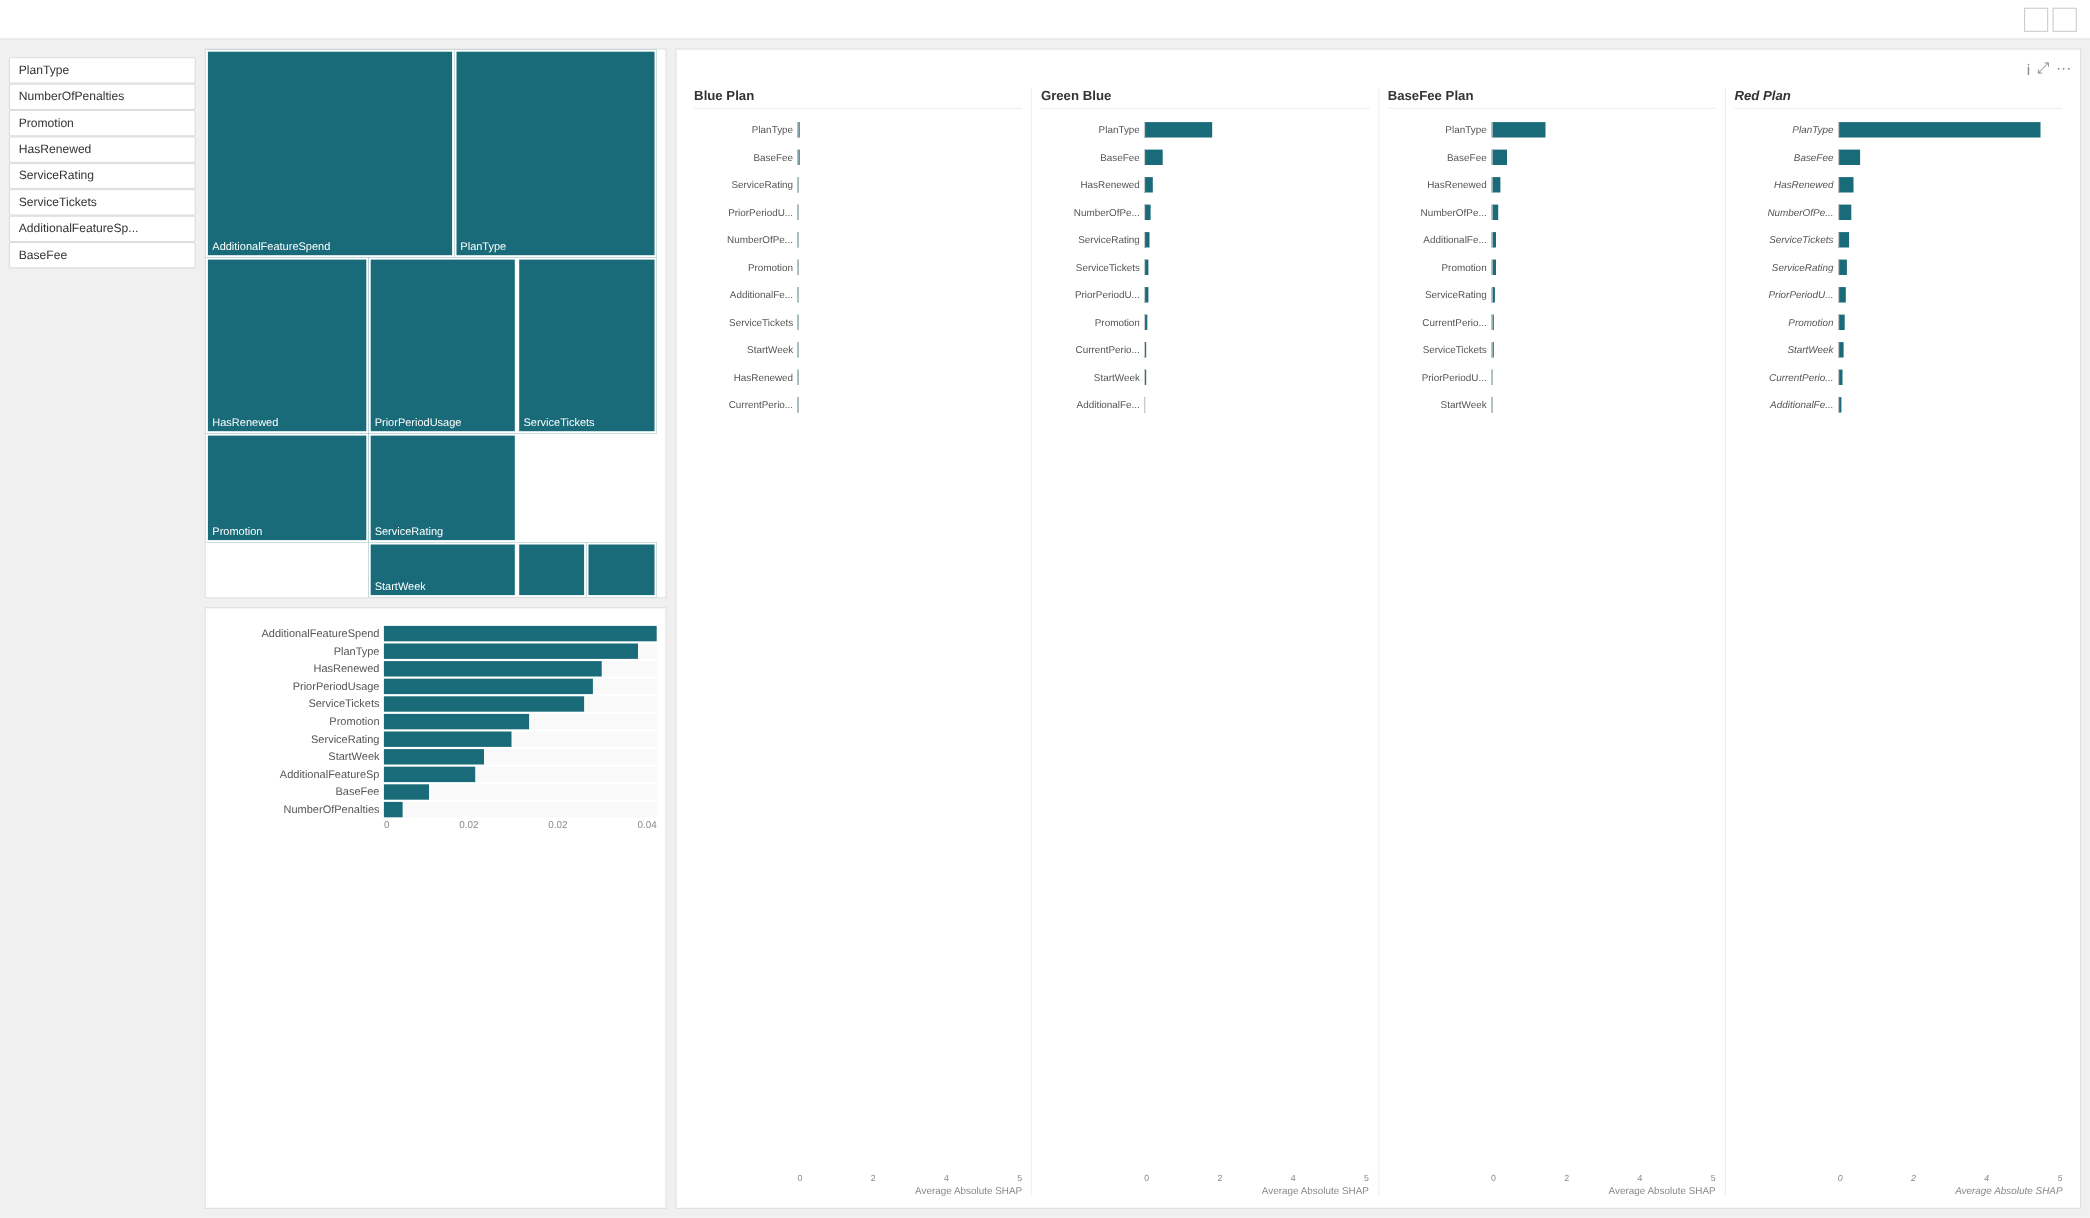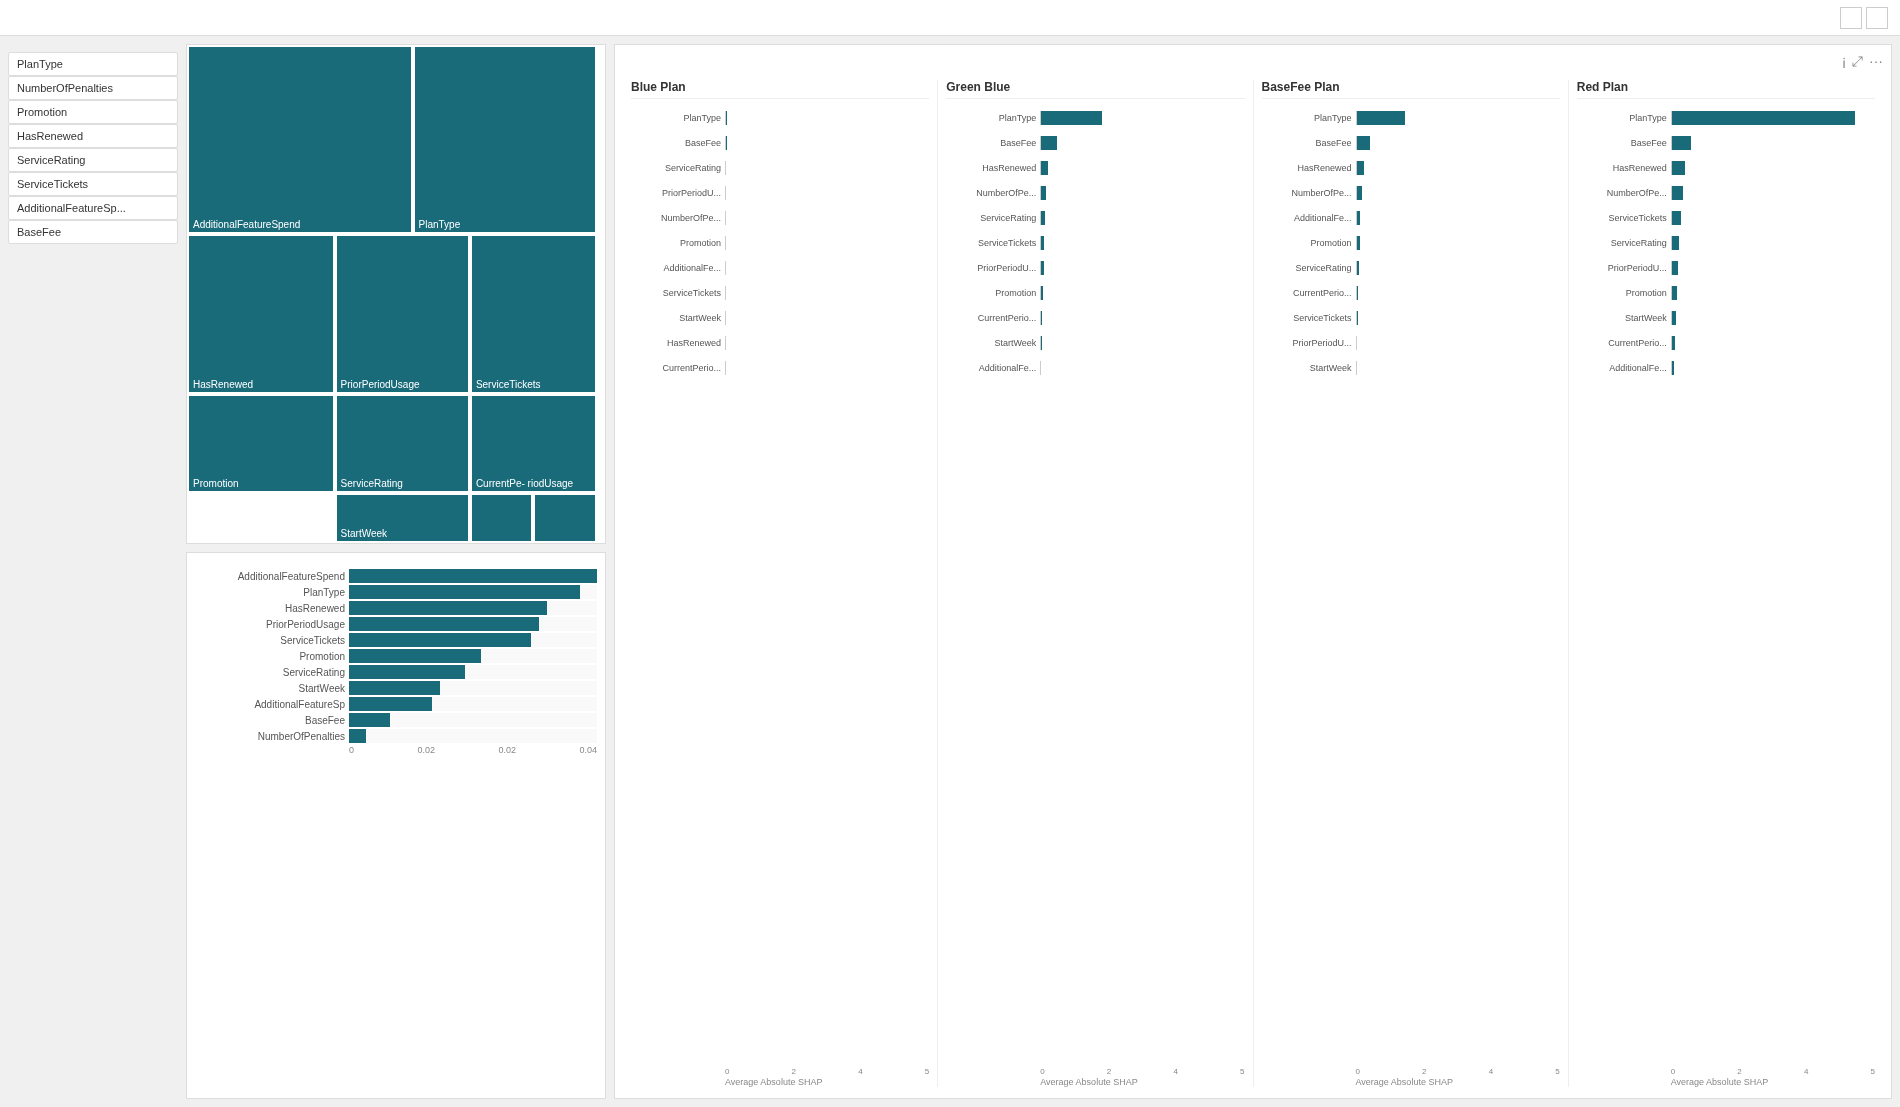--- a/index.html
+++ b/index.html
@@ -40,32 +40,32 @@
     .feature-chart-wrapper { position: relative; padding-left: 20px; }
     
     
     .shap-panel { background: #fff; border: 1px solid #ddd; flex: 1; padding: 8px; }
     .shap-panel-header { display: flex; align-items: center; justify-content: space-between; margin-bottom: 8px; }
     .shap-panel-title { font-size: 13px; font-weight: 600; color: #333; }
     .shap-panel-icons { display: flex; gap: 6px; color: #888; font-size: 14px; cursor: pointer; }
     
     .shap-charts-container { display: flex; gap: 0; height: calc(100% - 30px); }
     .plan-column { flex: 1; display: flex; flex-direction: column; border-right: 1px solid #eee; padding: 0 8px; }
-    .plan-column:last-child { border-right: none; }
+    .plan-column:last-child { border-right: none; font-style: italic; }
     .plan-title { font-size: 12px; font-weight: 600; color: #333; margin-bottom: 8px; padding-bottom: 4px; border-bottom: 1px solid #eee; }
     
     .plan-chart { display: flex; flex-direction: column; gap: 3px; flex: 1; }
     .plan-row { display: flex; align-items: center; gap: 4px; height: 22px; }
     .plan-row-label { width: 90px; text-align: right; font-size: 9px; color: #555; flex-shrink: 0; overflow: hidden; text-overflow: ellipsis; white-space: nowrap; }
     .plan-bar-area { flex: 1; display: flex; align-items: center; position: relative; }
     .plan-bar { height: 14px; background: #1a6b7a; min-width: 1px; }
     .zero-line { position: absolute; left: 0; top: 0; bottom: 0; width: 1px; background: #ccc; }
     
     .plan-x-axis { display: flex; justify-content: space-between; font-size: 8px; color: #888; padding-left: 94px; margin-top: 2px; }
-    .plan-x-label { font-size: 9px; color: #888; text-align: left; padding-left: 94px; margin-top: 1px; }
+    .plan-x-label { font-size: 9px; color: #888; text-align: right; padding-left: 94px; margin-top: 1px; }
     
     
     .treemap-cell { position: absolute; background: #1a6b7a; border: 2px solid #fff; display: flex; align-items: flex-end; padding: 2px 4px; overflow: hidden; }
     .treemap-cell-label { font-size: 10px; color: #fff; white-space: nowrap; overflow: hidden; text-overflow: ellipsis; }
   </style>
 </head>
 <body>
 
 <div class="app-container">
 
@@ -111,23 +111,20 @@
             </div>
             <div class="treemap-cell" style="left: 282.9px; top: 189.24px; width: 127.1px; height: 159.36px;">
               <span class="treemap-cell-label">ServiceTickets</span>
             </div>
             <div class="treemap-cell" style="left: 0px; top: 348.6px; width: 147.6px; height: 99.6px;">
               <span class="treemap-cell-label">Promotion</span>
             </div>
             <div class="treemap-cell" style="left: 147.6px; top: 348.6px; width: 135.3px; height: 99.6px;">
               <span class="treemap-cell-label">ServiceRating</span>
             </div>
-            <div class="treemap-cell" style="left: 282.9px; top: 348.6px; width: 127.1px; height: 99.6px;">
-              <span class="treemap-cell-label">CurrentPe- riodUsage</span>
-            </div>
             <div class="treemap-cell" style="left: 147.6px; top: 448.2px; width: 135.3px; height: 49.8px;">
               <span class="treemap-cell-label">StartWeek</span>
             </div>
             <div class="treemap-cell" style="left: 282.9px; top: 448.2px; width: 63.55px; height: 49.8px;">
               <span class="treemap-cell-label"></span>
             </div>
             <div class="treemap-cell" style="left: 346.45px; top: 448.2px; width: 63.55px; height: 49.8px;">
               <span class="treemap-cell-label"></span>
             </div>
           </div>

